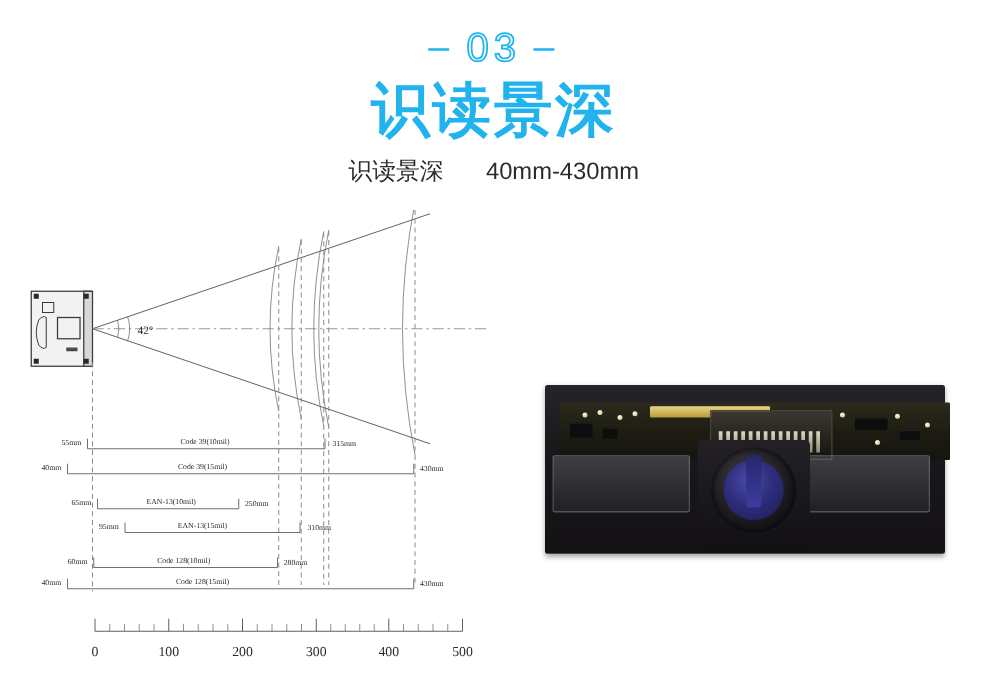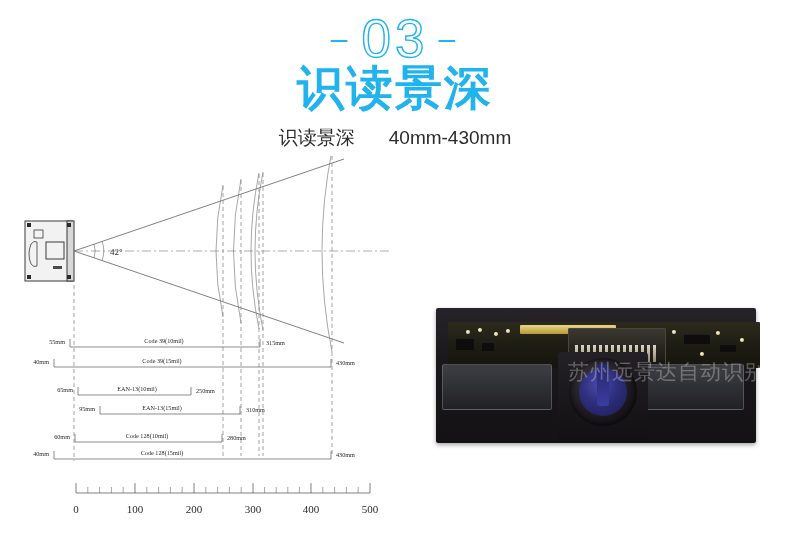--- a/index.html
+++ b/index.html
@@ -12,35 +12,35 @@
   
   .hdr-num{
     position:absolute;left:0;top:16px;width:790px;text-align:center;
     font-size:40px;line-height:40px;letter-spacing:4px;
     color:#1eb4ef;font-weight:300;
     font-family:"Liberation Sans", sans-serif;
   }
   .hdr-num .dash{font-size:30px;vertical-align:middle;display:inline-block;}
   .hdr-num .zero{
     -webkit-text-stroke:1.4px #1eb4ef;color:transparent;
-    font-size:53px;vertical-align:middle;padding:0 10px;margin-top:24px;
+    font-size:32px;vertical-align:middle;padding:0 10px;margin-top:24px;
   }
   .hdr-title{
     position:absolute;left:0;top:63px;width:790px;text-align:center;
     font-size:47px;line-height:50px;font-weight:bold;color:#20b3ee;
     letter-spacing:2px;
   }
   .hdr-sub{
     position:absolute;left:0;top:126px;width:790px;text-align:center;
     font-size:19px;line-height:24px;color:#2b2b2b;
   }
   .hdr-sub .sp{display:inline-block;width:34px;}
 
   
-  #diagram{position:absolute;left:12px;top:156px;width:400px;height:370px;}
+  #diagram{position:absolute;left:12px;top:168px;width:400px;height:370px;}
   #diagram svg{display:block;}
 
   
   #photo{
     position:absolute;left:428px;top:272px;width:340px;height:185px;
   }
   .mod-body{
     position:absolute;left:8px;top:36px;width:320px;height:135px;
     background:linear-gradient(180deg,#26242a 0%,#191719 40%,#141214 100%);
     border-radius:2px;
@@ -302,15 +302,14 @@
     </div>
 
     <div class="window" style="left:6px;width:108px;"></div>
     <div class="window" style="left:196px;width:110px;"></div>
 
     <div class="lens-housing"></div>
     <div class="lens-outer"></div>
     <div class="lens-inner"></div>
     <div class="lens-bar"></div>
 
-    <div class="wm wm1">苏州远景达自动识别</div>
   </div>
 </div>
 
 </body></html>

